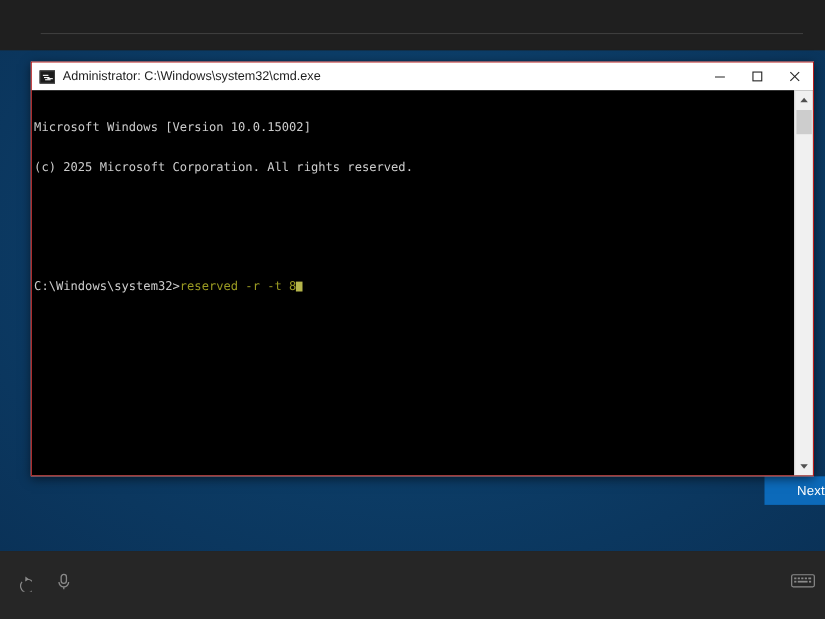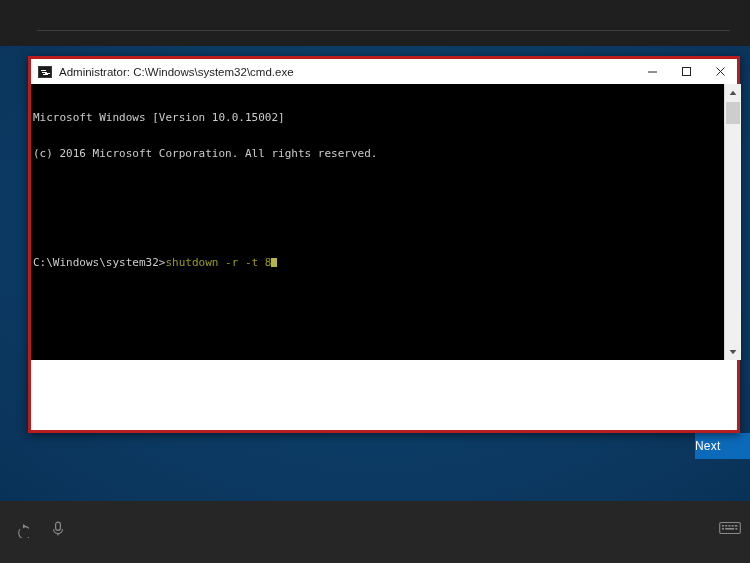--- a/index.html
+++ b/index.html
@@ -48,21 +48,21 @@
   
   .next-button {
     position: absolute;
     left: 695px; top: 433px;
     width: 55px;
     height: 26px;
     background: #0c6aba;
     color: #ffffff;
     font-size: 12px;
     line-height: 26px;
-    text-align: left;
+    text-align: right;
     letter-spacing: .2px;
     cursor: pointer;
     border: none;
     font-family: "Liberation Sans", sans-serif;
   }
 
   
   .bottom-bar {
     position: absolute;
     left: 0; top: 501px;
@@ -85,21 +85,21 @@
   #icon-mic     { left: 45px; top: 516px; }
   #icon-keyboard{ left: 719px;top: 519px; width: 22px; height: 17px; }
 
   
   .cmd-window {
     position: absolute;
     left: 28px; top: 56px;
     width: 712px;
     height: 377px;
     background: #ffffff;
-    border: 3px solid #b91c1c;
+    border: 1px solid #b91c1c;
     box-shadow: 0 2px 9px rgba(0,0,0,.55);
   }
   .cmd-titlebar {
     position: relative;
     height: 25px;
     background: #ffffff;
     display: flex;
     align-items: center;
   }
   .cmd-icon {
@@ -136,21 +136,21 @@
     align-items: center;
     justify-content: center;
     color: #242424;
     cursor: pointer;
   }
 
   .cmd-client {
     position: absolute;
     left: 0; top: 25px;
     width: 710px;
-    height: 276px;
+    height: 350px;
     background: #000000;
     display: flex;
   }
   .cmd-text {
     flex: 1;
     padding: 4px 0 0 2px;
     font-family: "DejaVu Sans Mono", monospace;
     font-size: 11px;
     line-height: 12.1px;
     color: #cccccc;
@@ -232,24 +232,24 @@
             <line x1="1.5" y1="1.5" x2="9.5" y2="9.5" stroke="currentColor" stroke-width="1"></line>
             <line x1="9.5" y1="1.5" x2="1.5" y2="9.5" stroke="currentColor" stroke-width="1"></line>
           </svg>
         </div>
       </div>
     </div>
 
     <div class="cmd-client">
       <div class="cmd-text">
         <div class="cmd-line">Microsoft Windows [Version 10.0.15002]</div>
-        <div class="cmd-line">(c) 2016 Microsoft Corporation. All rights reserved.</div>
+        <div class="cmd-line">(c) 2025 Microsoft Corporation. All rights reserved.</div>
         <div class="cmd-line">&nbsp;</div>
         <div class="cmd-line">&nbsp;</div>
-        <div class="cmd-line"><span>C:\Windows\system32&gt;</span><span class="tok-cmd">shutdown</span><span class="tok-arg"> -r -t 8</span><span class="caret"></span></div>
+        <div class="cmd-line"><span>C:\Windows\system32&gt;</span><span class="tok-cmd">reserved</span><span class="tok-arg"> -r -t 8</span><span class="caret"></span></div>
       </div>
 
       <div class="cmd-scrollbar">
         <div class="sb-arrow up">
           <svg width="8" height="6" viewBox="0 0 8 6" aria-hidden="true">
             <path d="M4 0.8 L7.4 5 L0.6 5 Z" fill="currentColor"></path>
           </svg>
         </div>
         <div class="sb-thumb"></div>
         <div class="sb-arrow down">

